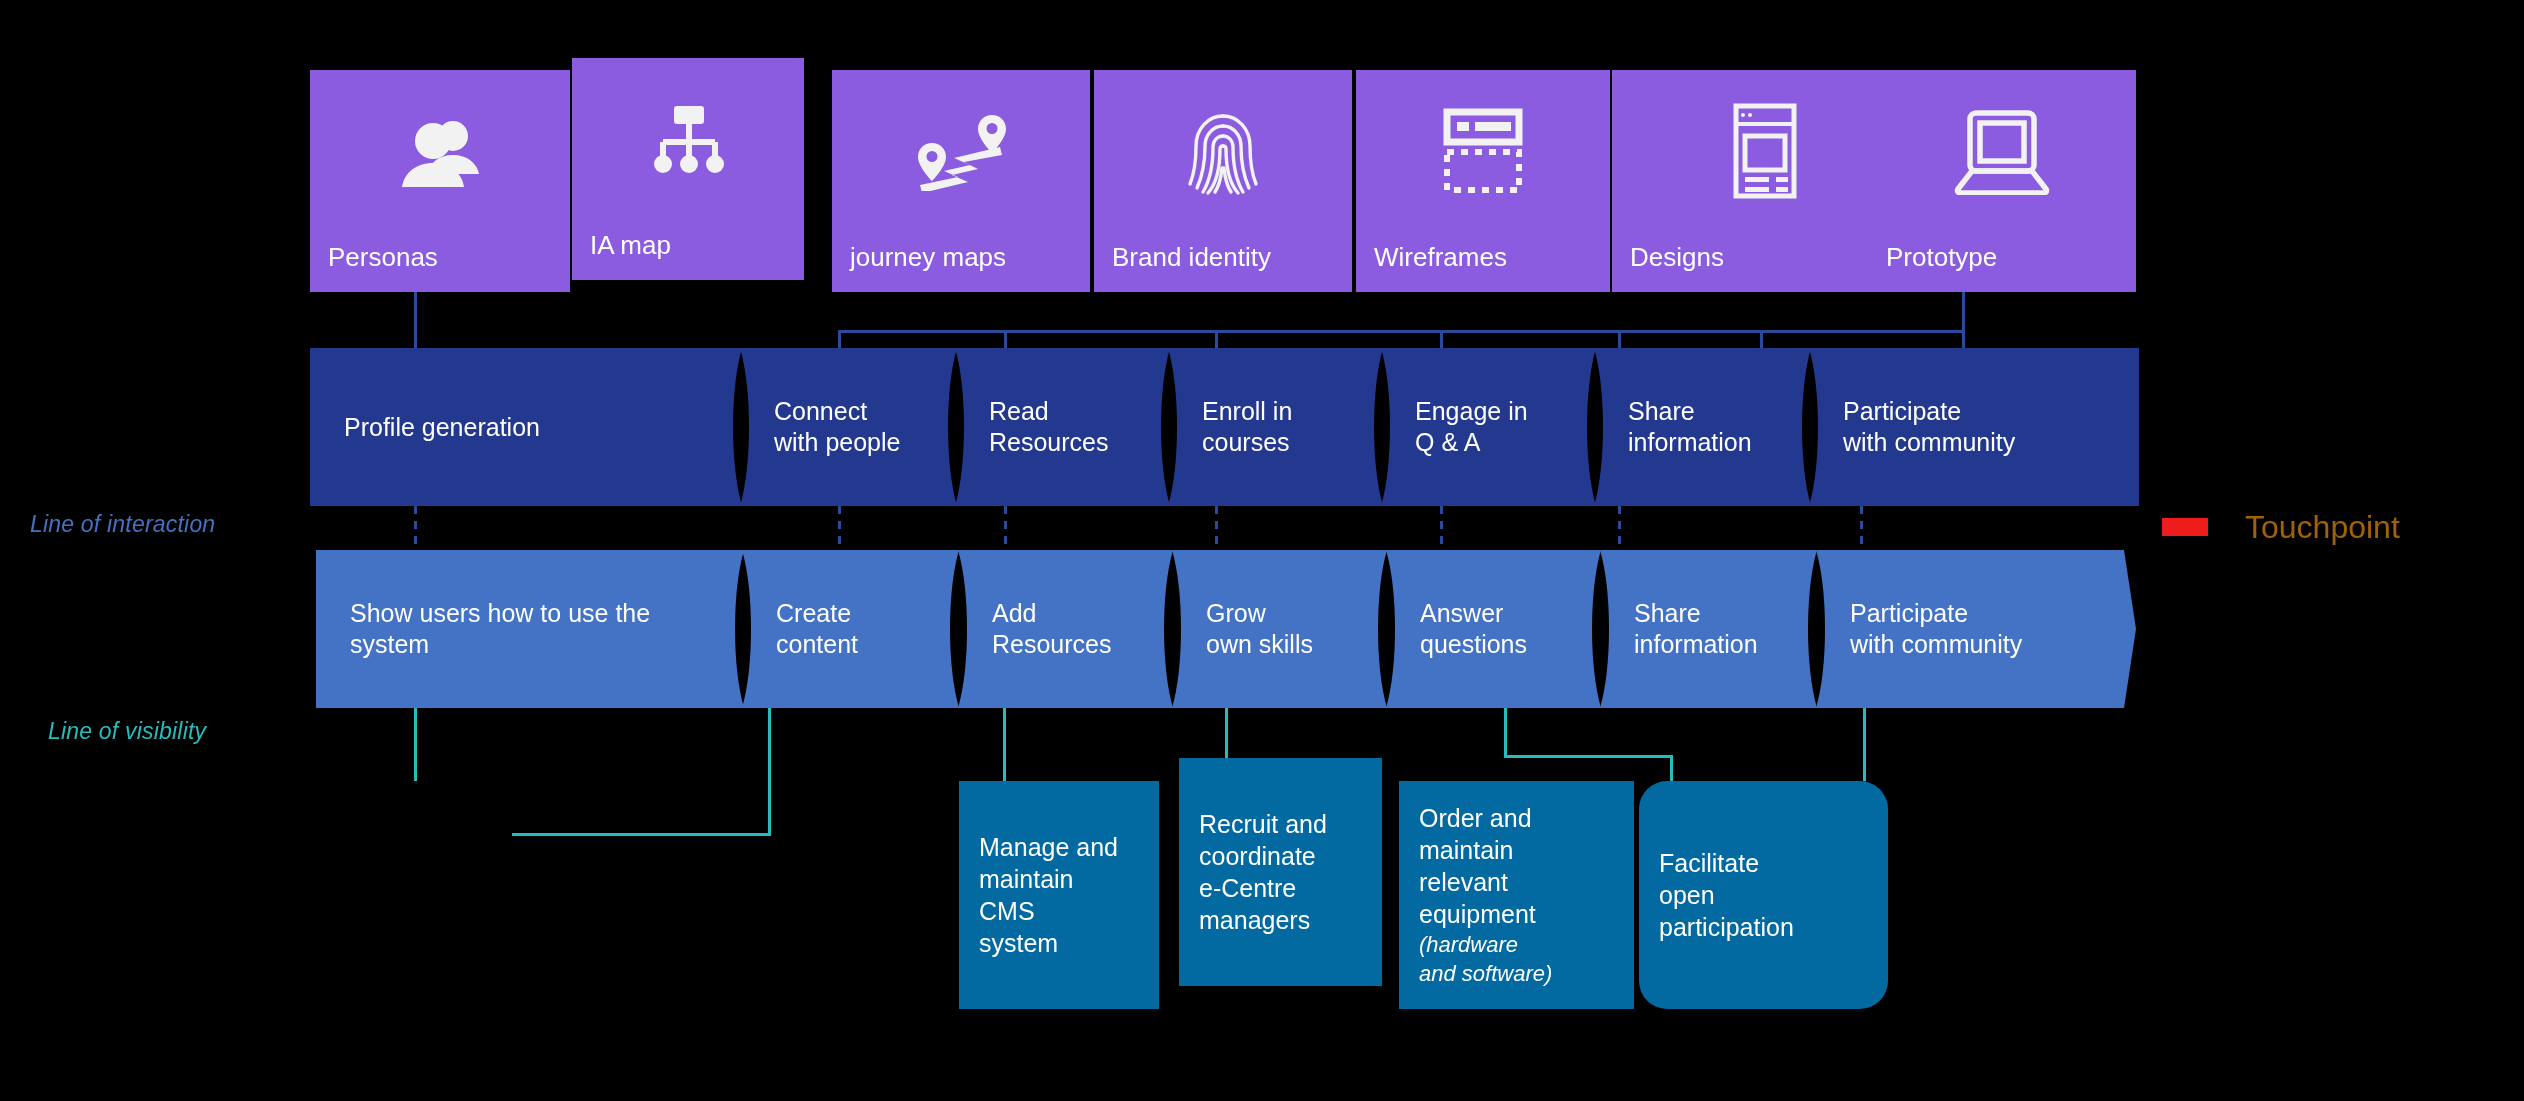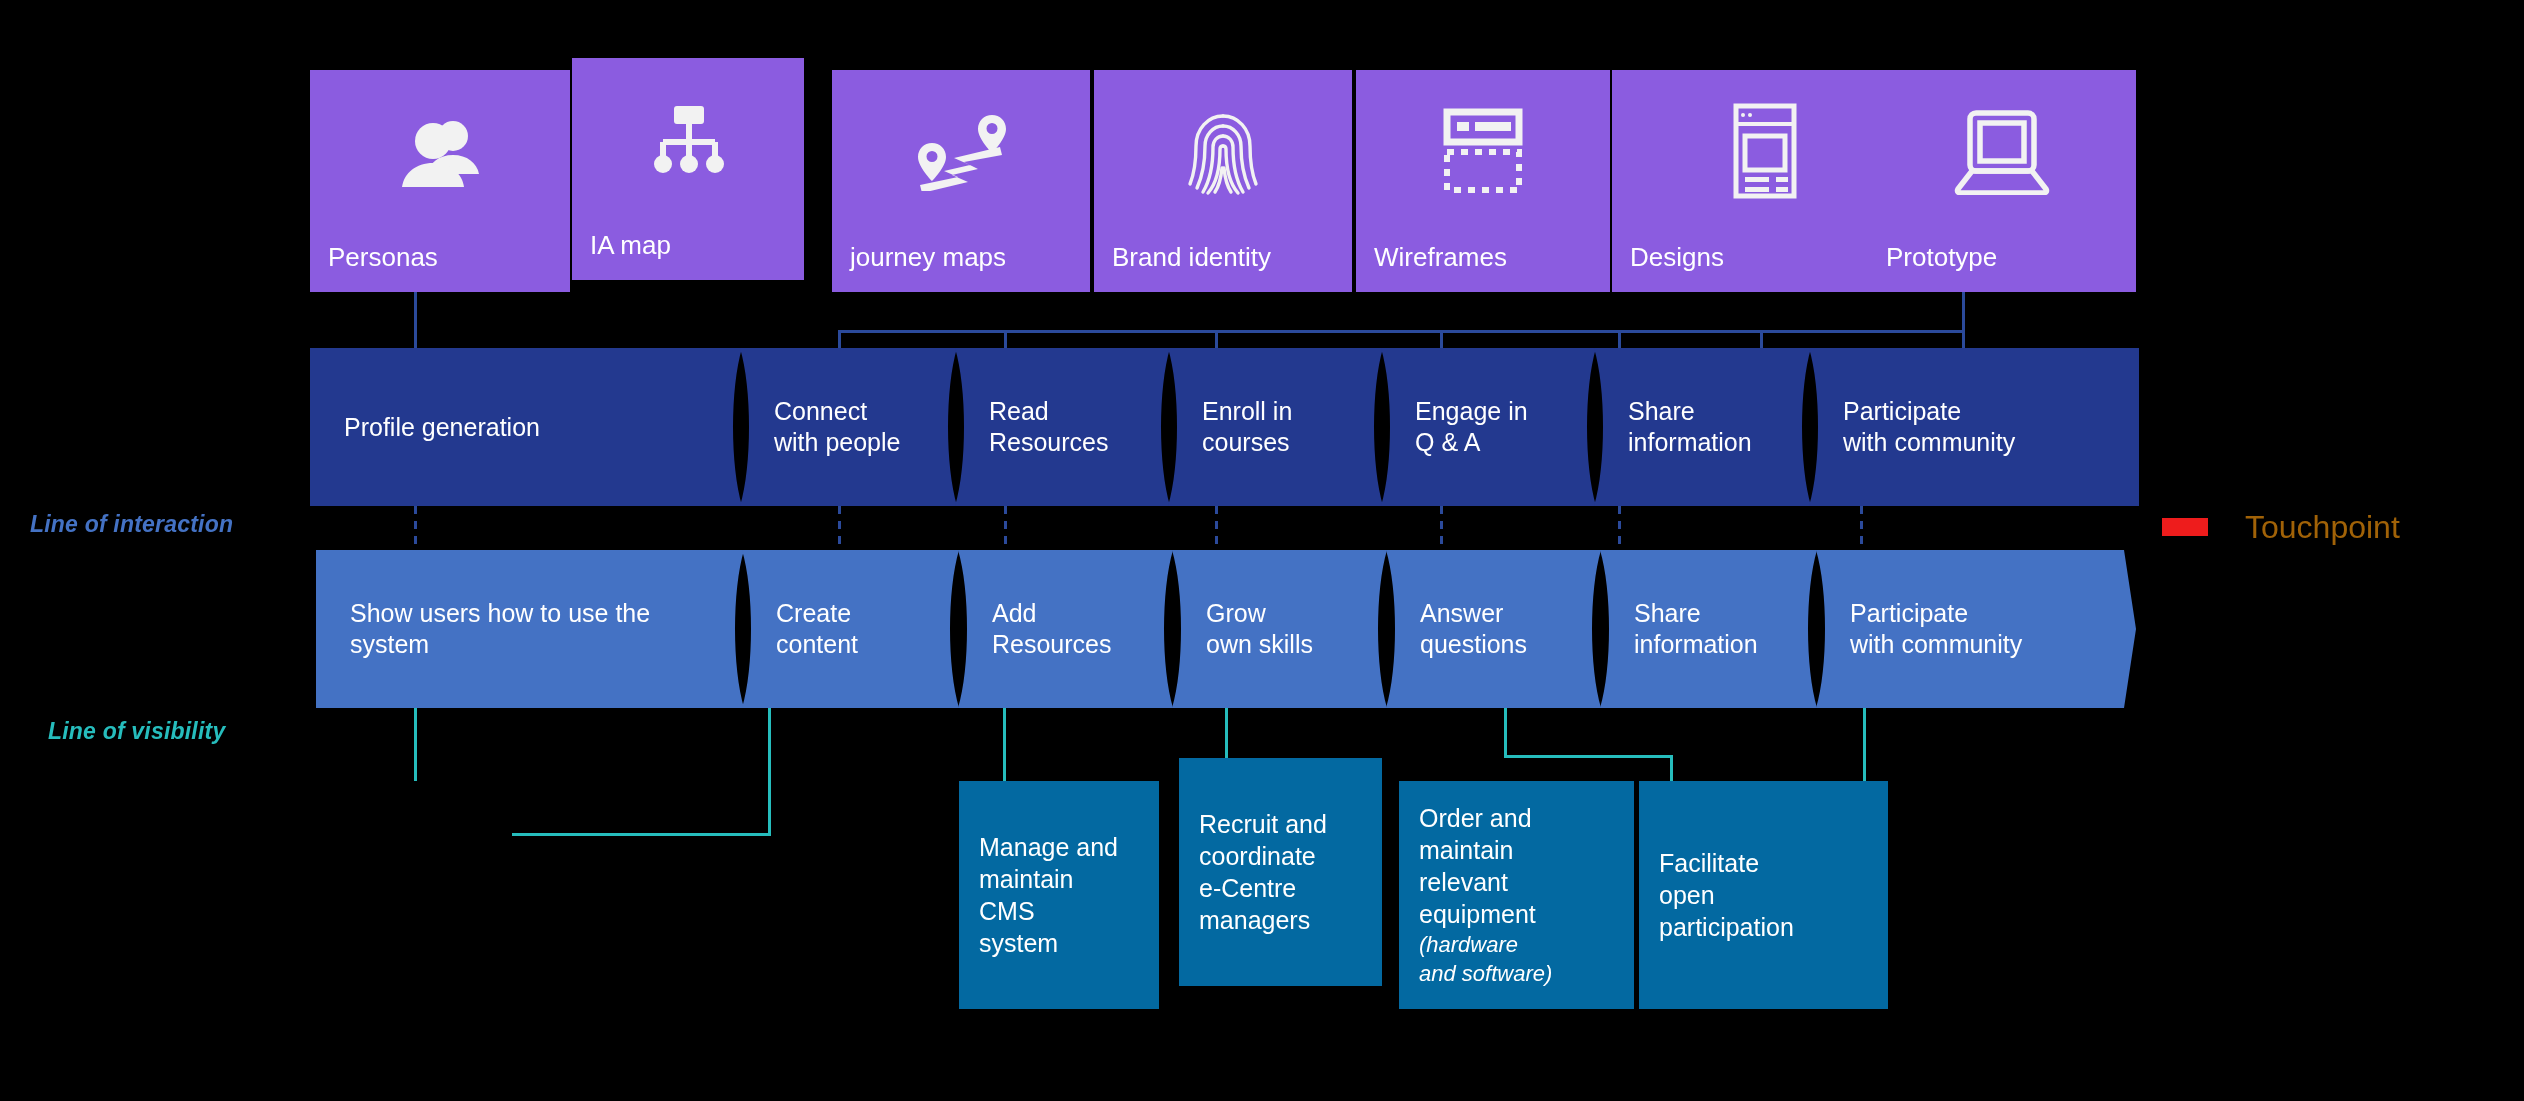--- a/index.html
+++ b/index.html
@@ -82,21 +82,21 @@
 
   
   .ln{position:absolute;}
   .ln-blue{background:#2B4A9B;}
   .ln-teal{background:#26BDBD;}
 
   
   .side-label{
     position:absolute;
     font-style:italic;
-    font-weight:bold;
+    font-weight:normal;
     font-size:23px;
     letter-spacing:.2px;
     white-space:nowrap;
   }
   .lbl-interaction{color:#4472C4;}
   .lbl-visibility{color:#26BDBD;}
 
   
   .legend{position:absolute;display:flex;align-items:center;}
   .legend-swatch{width:46px;height:18px;background:#EE1C1C;}
@@ -374,21 +374,21 @@
   </div>
 
   <div class="box-teal" style="left:1399px;top:781px;width:235px;height:228px;">
     <span class="box-text"><span>Order and
 maintain
 relevant
 equipment</span><span class="box-sub">(hardware
 and software)</span></span>
   </div>
 
-  <div class="box-teal" style="left:1639px;top:781px;width:249px;height:228px;">
+  <div class="box-teal" style="left:1639px;top:781px;width:249px;height:228px;border-radius:28px;">
     <span class="box-text">Facilitate
 open
 participation</span>
   </div>
 
   <div class="side-label lbl-interaction" style="left:30px;top:511px;">Line of interaction</div>
   <div class="side-label lbl-visibility" style="left:48px;top:718px;">Line of visibility</div>
 
   <div class="legend" style="left:2162px;top:505px;">
     <span class="legend-swatch"></span>

